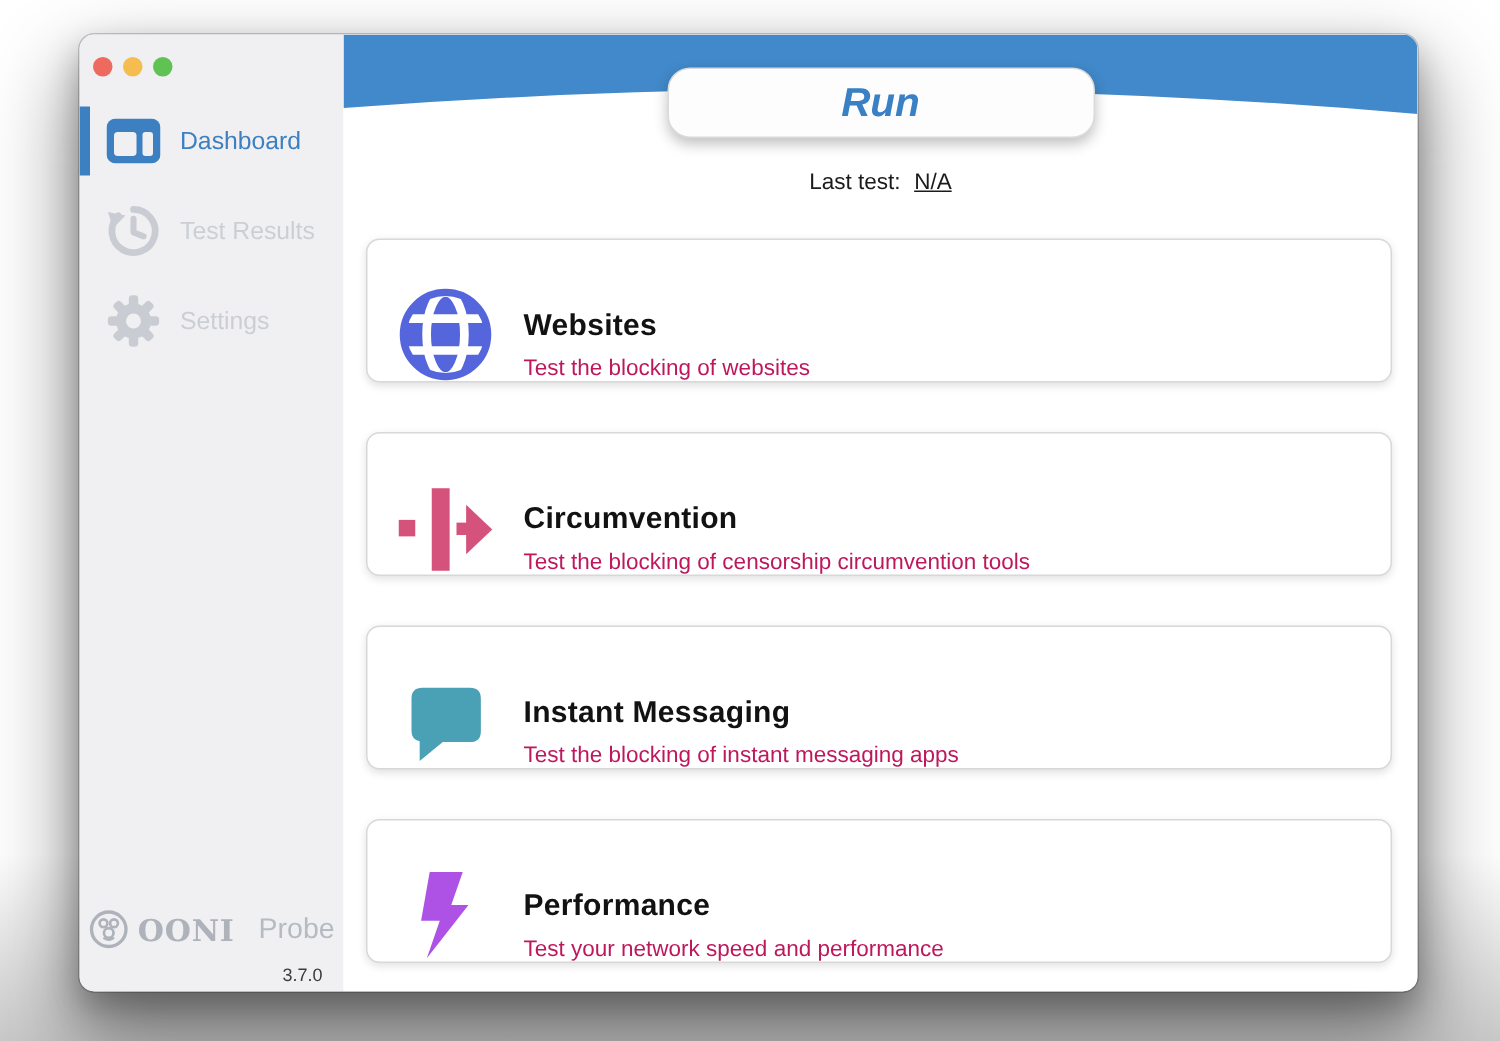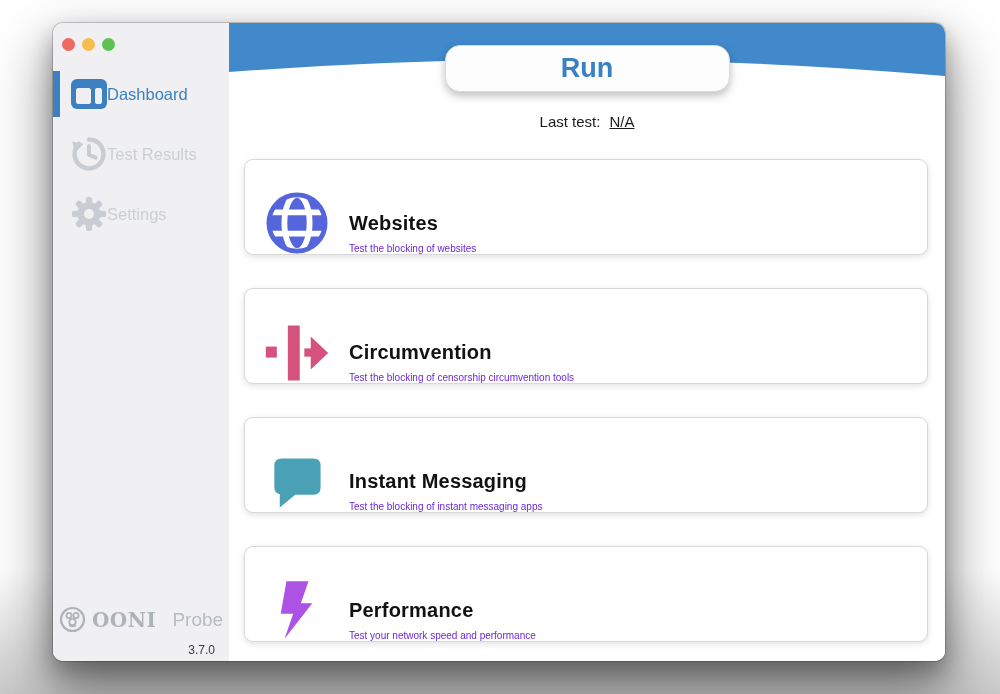--- a/index.html
+++ b/index.html
@@ -15,21 +15,21 @@
     box-shadow:0 0 0 1px rgba(0,0,0,.18),0 10px 22px rgba(0,0,0,.28),0 28px 55px 6px rgba(0,0,0,.42);
   }
   
   .sidebar{width:176px;flex-shrink:0;background:#f0f0f2;position:relative;}
   .traffic-lights{display:flex;gap:7px;padding:15px 0 0 9px;}
   .tl{width:13px;height:13px;border-radius:50%;}
   .tl.red{background:var(--traffic-red);}
   .tl.yellow{background:var(--traffic-yellow);}
   .tl.green{background:var(--traffic-green);}
   .nav{margin-top:20px;}
-  .nav-item{position:relative;display:flex;align-items:center;height:46px;padding-left:17px;margin-bottom:14px;cursor:pointer;}
+  .nav-item{position:relative;display:flex;align-items:center;height:46px;padding-left:17px;gap:13px;margin-bottom:14px;cursor:pointer;}
   .nav-item .nav-label{font-size:16.5px;color:var(--inactive-item);font-weight:400;}
   .nav-item.active .nav-label{color:var(--active-item);}
   .nav-item.active::before{content:"";position:absolute;left:0;top:0;width:7px;height:46px;background:var(--active-item);}
   .nav-icon{display:flex;align-items:center;justify-content:center;width:37px;color:#c9cdd3;}
   .nav-item.active .nav-icon{color:var(--active-item);}
   .sidebar-footer{position:absolute;left:0;right:0;bottom:4px;padding:0 10px;}
   .logo-row{display:flex;align-items:center;justify-content:center;gap:6px;color:#b2b7bf;}
   .logo-glyph{display:flex;}
   .logo-ooni{font-family:"DejaVu Serif",serif;font-weight:bold;font-size:20px;letter-spacing:.5px;color:#aeb3bb;}
   .logo-sep{width:2px;height:20px;background:#c3c7cd;margin:0 2px;}
@@ -37,34 +37,34 @@
   .version{text-align:right;font-size:12px;color:#3c3c3c;margin-top:10px;padding-right:4px;}
   
   .main{flex:1;position:relative;background:#fff;}
   .header-wave{position:absolute;top:0;left:0;width:100%;height:58px;pointer-events:none;}
   .header-wave svg{display:block;width:100%;height:58px;}
   .run-button{
     position:relative;z-index:2;width:283px;height:45px;margin:22px auto 0;
     background:#fdfdfd;border:1px solid #dadada;border-radius:15px;
     display:flex;align-items:center;justify-content:center;
     font-size:27px;font-weight:700;color:var(--run-text);
-    box-shadow:0 4px 9px rgba(0,0,0,.25);cursor:pointer;
+    box-shadow:0 4px 9px rgba(0,0,0,.25);cursor:pointer;font-style:italic;
   }
   .last-test{text-align:center;margin-top:21px;font-size:15px;color:#1b1b1b;}
   .last-test .value{margin-left:9px;text-decoration:underline;}
   .cards{margin:29px 17px 0 15px;}
   .card{
     height:94px;background:#fff;border:1px solid #d8d8d8;border-radius:9px;
     box-shadow:0 2px 6px rgba(0,0,0,.12);
     display:flex;align-items:flex-end;padding:0 18px;margin-bottom:33px;cursor:pointer;
   }
   .card-icon{width:68px;display:flex;align-items:center;justify-content:center;margin-right:18px;flex-shrink:0;}
   .card-text{display:flex;flex-direction:column;}
   .card-title{font-size:20px;font-weight:700;color:#121212;letter-spacing:.2px;margin-bottom:8px;}
-  .card-sub{font-size:10px;color:#6d28d9;}
+  .card-sub{font-size:15px;color:#be185d;}
 </style>
 </head>
 <body>
 
 <div class="window">
 
   <div class="sidebar">
     <div class="traffic-lights">
       <div class="tl red"></div>
       <div class="tl yellow"></div>

